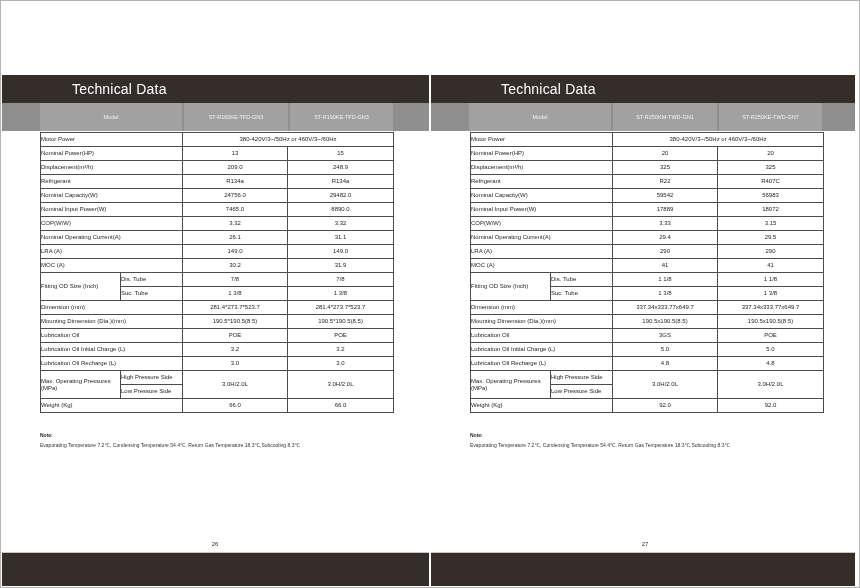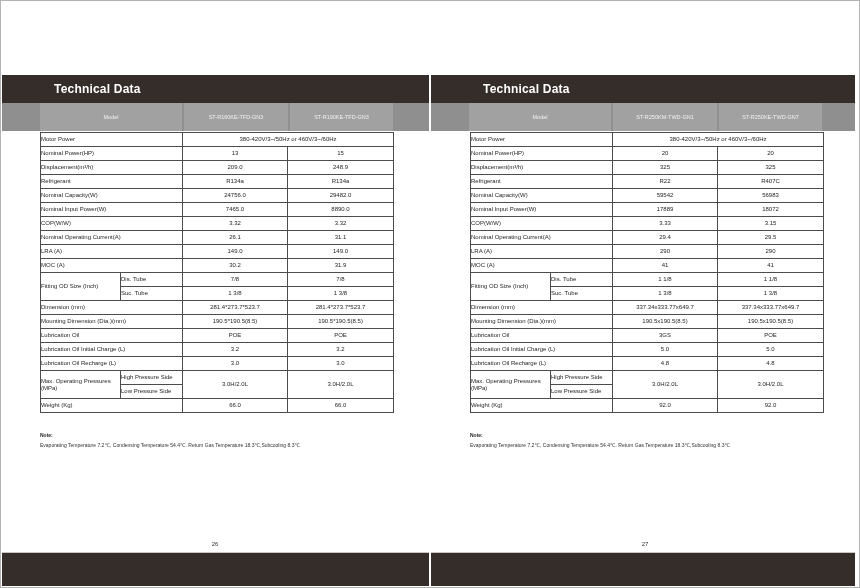--- a/index.html
+++ b/index.html
@@ -7,21 +7,21 @@
   #spread{
     position:relative;width:860px;height:588px;background:#fff;
     outline:1px solid #b3b3b3;outline-offset:-1px;display:flex;
     font-family:"Liberation Sans","DejaVu Sans",sans-serif;
   }
   .page{position:relative;width:430px;height:588px;}
 
   .titlebar{position:absolute;top:75px;height:28px;background:var(--header-bar-bg,#352d29);display:flex;align-items:center;}
   .page.left .titlebar{left:2px;right:1px;}
   .page.right .titlebar{left:1px;right:5px;}
-  .title{color:var(--header-text,#fff);font-weight:bold;font-size:12px;margin-left:52px;letter-spacing:.2px;}
+  .title{color:var(--header-text,#fff);font-weight:normal;font-size:14px;margin-left:70px;letter-spacing:.2px;}
 
   .band{position:absolute;top:103px;height:28px;background:var(--model-band-bg,#8f8f8f);}
   .page.left .band{left:2px;right:1px;}
   .page.right .band{left:1px;right:5px;}
   .bcell{position:absolute;top:0;bottom:0;background:var(--model-cell-bg,#a1a1a1);color:var(--model-text,#f2f2f2);
          font-size:5.5px;display:flex;align-items:center;justify-content:center;text-align:center;}
   .bcell.c0{left:38px;width:142px;}
   .bcell.c1{left:182px;width:104px;}
   .bcell.c2{left:288px;width:103px;}
 

